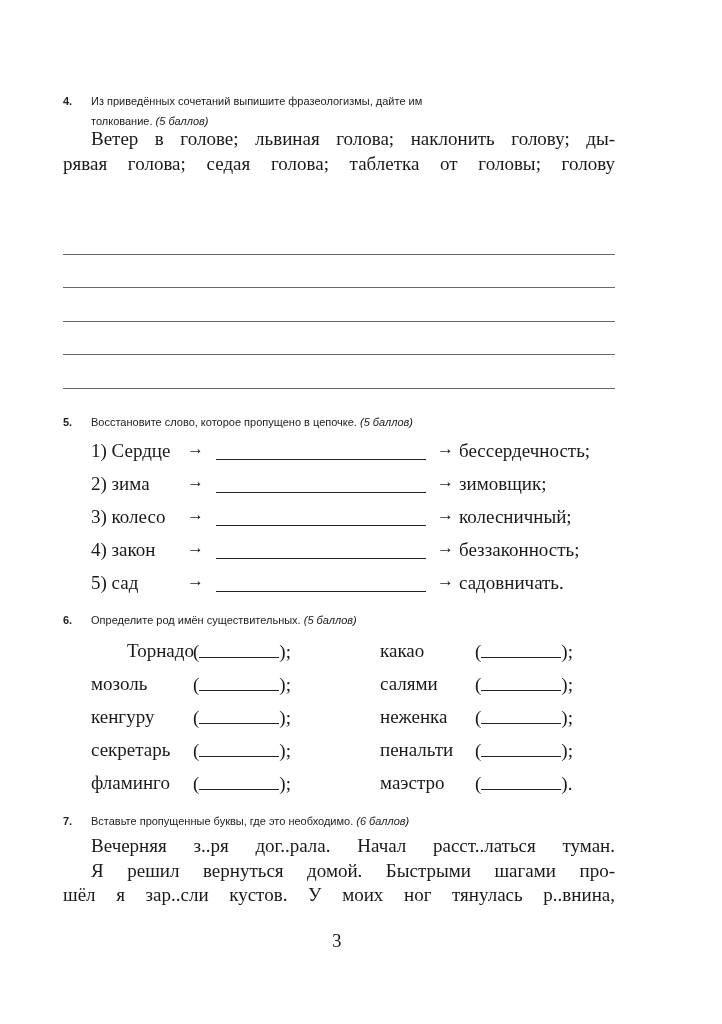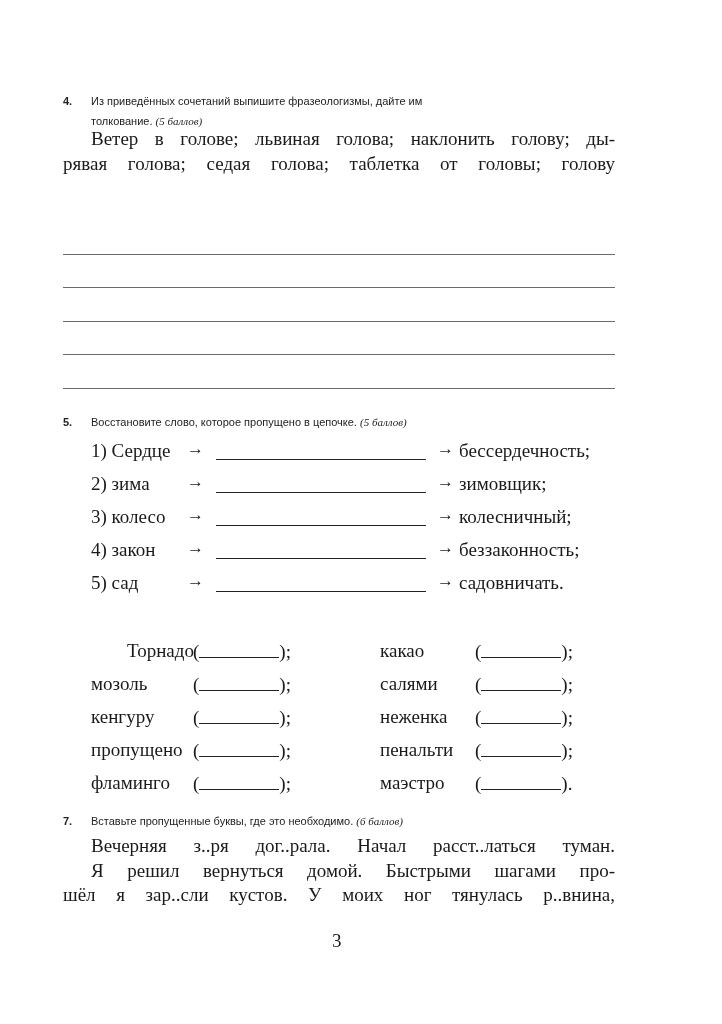--- a/index.html
+++ b/index.html
@@ -1,20 +1,20 @@
 <!DOCTYPE html>
 <html><head>
 <meta charset="utf-8">
 <style>
   html, body { margin: 0; padding: 0; background: #ffffff; }
   body { width: 722px; height: 1024px; position: relative; overflow: hidden; color: #1a1a1a; }
   .page { position: absolute; left: 0; top: 0; width: 722px; height: 1024px; }
   .task-head { position: absolute; left: 63px; font-family: "Liberation Sans", sans-serif; font-size: 11px; line-height: 20px; color: #222; }
   .task-head .num { font-weight: bold; display: inline-block; width: 28px; }
-  .task-head .pts { font-style: italic; font-family: Liberation Serif, serif; }
+  .task-head .pts { font-style: italic; }
   .task-head .cont { padding-left: 28px; display: block; }
   .serif { font-family: "Liberation Serif", serif; font-size: 19px; color: #1a1a1a; }
   .para { position: absolute; left: 63px; width: 552px; line-height: 24.5px; text-align: justify; }
   .para .line { display: block; text-align: justify; text-align-last: justify; white-space: nowrap; }
   .para .line.last { text-align-last: left; }
   .para .indent { padding-left: 28px; }
   .rule { position: absolute; left: 63px; width: 552px; height: 0; border-top: 1.3px solid #6a6a6a; }
   .chain-row { position: absolute; left: 91px; height: 24px; width: 530px; text-align: right; }
   .chain-row .word { position: absolute; left: 0; top: 0; white-space: nowrap; }
   .chain-row .arrow1 { position: absolute; left: 96px; top: -1px; font-size: 17px; }
@@ -81,41 +81,44 @@
     <span class="result">беззаконность;</span>
   </div>
   <div class="chain-row serif" style="top:572px;">
     <span class="word">5) сад</span>
     <span class="arrow1">→</span>
     <span class="blank"></span>
     <span class="arrow2">→</span>
     <span class="result">садовничать.</span>
   </div>
 
+  <div class="task-head" style="top:610px;">
+    <span class="num">6.</span><span>Определите род имён существительных.</span> <span class="pts">(5 баллов)</span>
+  </div>
 
   <div class="gender-row serif" style="top:640px;">
     <span class="g-word" style="left:0;margin-left:36px;">Торнадо</span>
     <span class="g-paren" style="left:102px;"><span>(</span><span class="g-line"></span><span>);</span></span>
     <span class="g-word" style="left:289px;">какао</span>
     <span class="g-paren" style="left:384px;"><span>(</span><span class="g-line"></span><span>);</span></span>
   </div>
   <div class="gender-row serif" style="top:673px;">
     <span class="g-word" style="left:0;">мозоль</span>
     <span class="g-paren" style="left:102px;"><span>(</span><span class="g-line"></span><span>);</span></span>
     <span class="g-word" style="left:289px;">салями</span>
     <span class="g-paren" style="left:384px;"><span>(</span><span class="g-line"></span><span>);</span></span>
   </div>
   <div class="gender-row serif" style="top:706px;">
     <span class="g-word" style="left:0;">кенгуру</span>
     <span class="g-paren" style="left:102px;"><span>(</span><span class="g-line"></span><span>);</span></span>
     <span class="g-word" style="left:289px;">неженка</span>
     <span class="g-paren" style="left:384px;"><span>(</span><span class="g-line"></span><span>);</span></span>
   </div>
   <div class="gender-row serif" style="top:739px;">
-    <span class="g-word" style="left:0;">пропущено</span>
+    <span class="g-word" style="left:0;">секретарь</span>
     <span class="g-paren" style="left:102px;"><span>(</span><span class="g-line"></span><span>);</span></span>
     <span class="g-word" style="left:289px;">пенальти</span>
     <span class="g-paren" style="left:384px;"><span>(</span><span class="g-line"></span><span>);</span></span>
   </div>
   <div class="gender-row serif" style="top:772px;">
     <span class="g-word" style="left:0;">фламинго</span>
     <span class="g-paren" style="left:102px;"><span>(</span><span class="g-line"></span><span>);</span></span>
     <span class="g-word" style="left:289px;">маэстро</span>
     <span class="g-paren" style="left:384px;"><span>(</span><span class="g-line"></span><span>).</span></span>
   </div>

